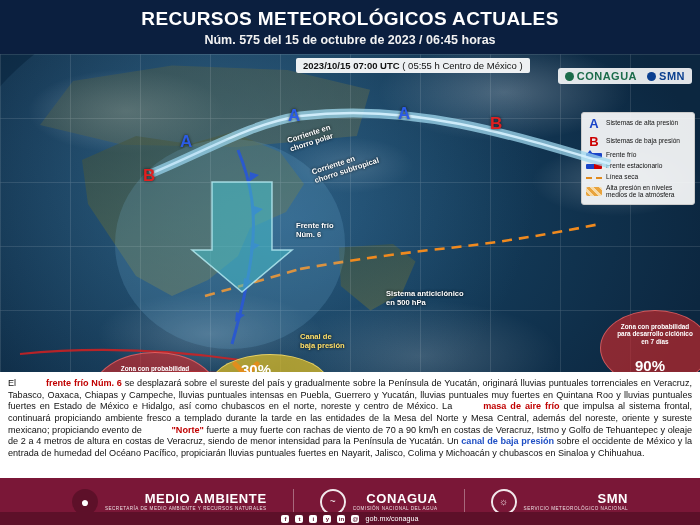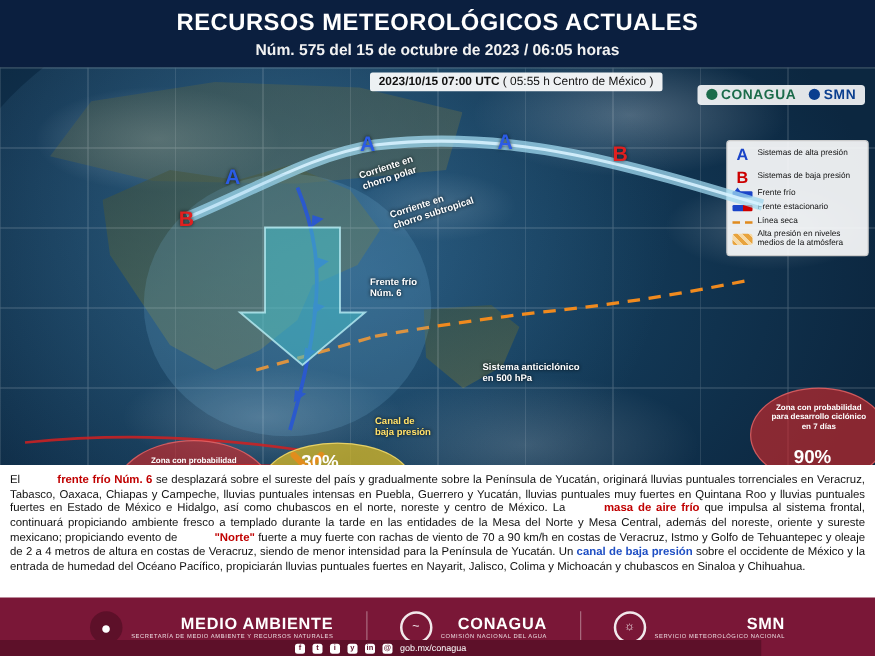--- a/index.html
+++ b/index.html
@@ -147,33 +147,33 @@
     position:absolute;left:0;bottom:0;width:700px;height:47px;background:#7a1737;color:#fff;
     display:flex;align-items:center;justify-content:center;gap:26px;
   }
   .f-block{display:flex;align-items:center;gap:7px;}
   .f-eagle{width:26px;height:26px;border-radius:50%;background:#5d1029;display:flex;align-items:center;justify-content:center;font-size:14px;}
   .f-title{font-size:13px;font-weight:bold;letter-spacing:.6px;line-height:1.05;text-align:right;}
   .f-sub{font-size:4.6px;letter-spacing:.5px;opacity:.85;}
   .f-sep{width:1px;height:26px;background:rgba(255,255,255,.35);}
   .f-ring{width:22px;height:22px;border-radius:50%;border:2px solid #fff;opacity:.9;display:flex;align-items:center;justify-content:center;font-size:10px;}
   .social{
-    position:absolute;left:0;bottom:0;width:609px;height:13px;background:#5d1029;color:#fff;
+    position:absolute;left:0;bottom:0;width:700px;height:13px;background:#5d1029;color:#fff;
     display:flex;align-items:center;justify-content:center;gap:6px;font-size:7.2px;
   }
   .soc-ico{width:8px;height:8px;border-radius:2px;background:#fff;color:#5d1029;font-size:6px;display:flex;align-items:center;justify-content:center;font-weight:bold;}
 </style>
 </head>
 <body>
 
 <div class="page">
 
   <div class="header">
     <h1>RECURSOS METEOROLÓGICOS ACTUALES</h1>
-    <h2>Núm. 575 del 15 de octubre de 2023 / 06:05 horas</h2>
+    <h2>Núm. 575 del 15 de octubre de 2023 / 06:45 horas</h2>
   </div>
 
   <div class="map">
     <div class="ocean-texture"></div>
     <div class="globe-shade"></div>
     <div class="landmass land-us"></div>
     <div class="landmass land-mex"></div>
     <div class="landmass land-yuc"></div>
     <div class="grid"></div>
 

